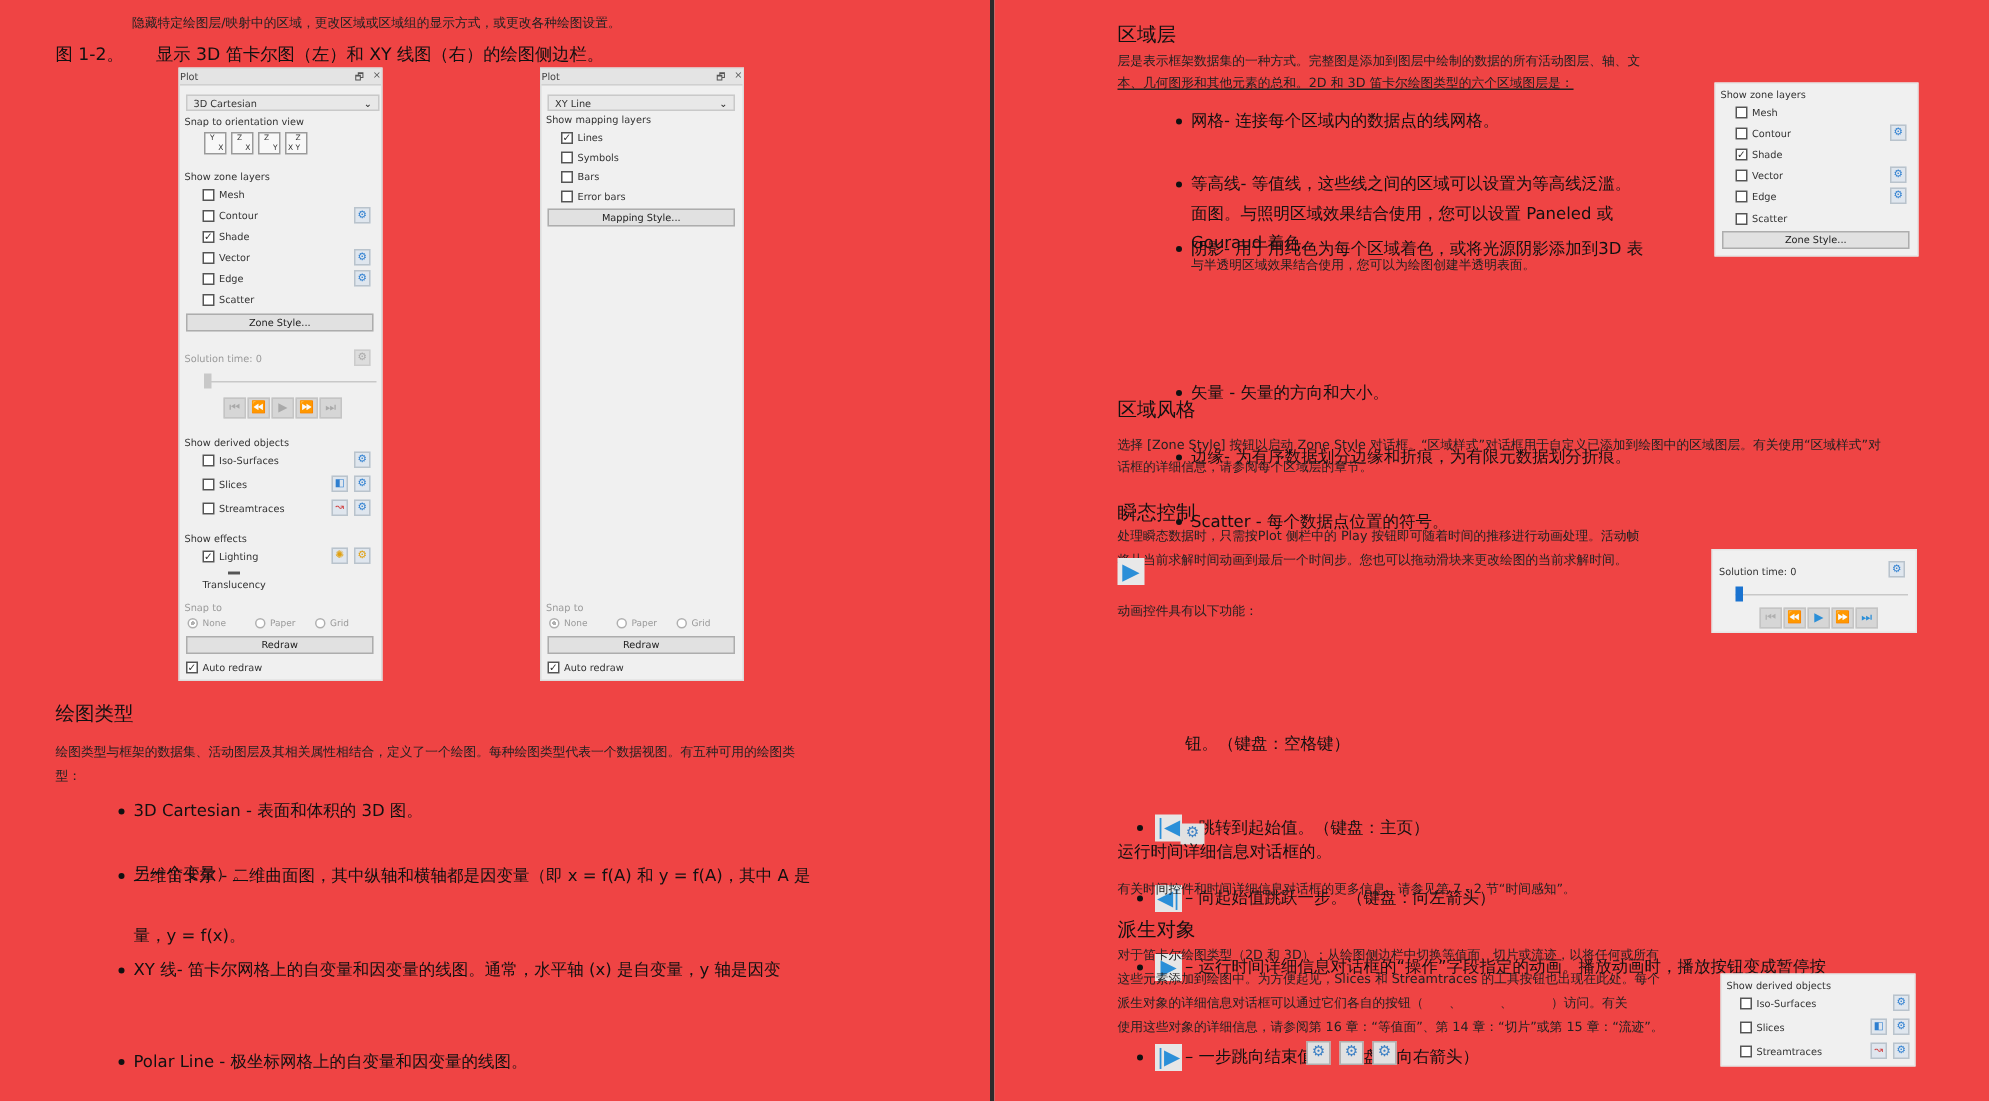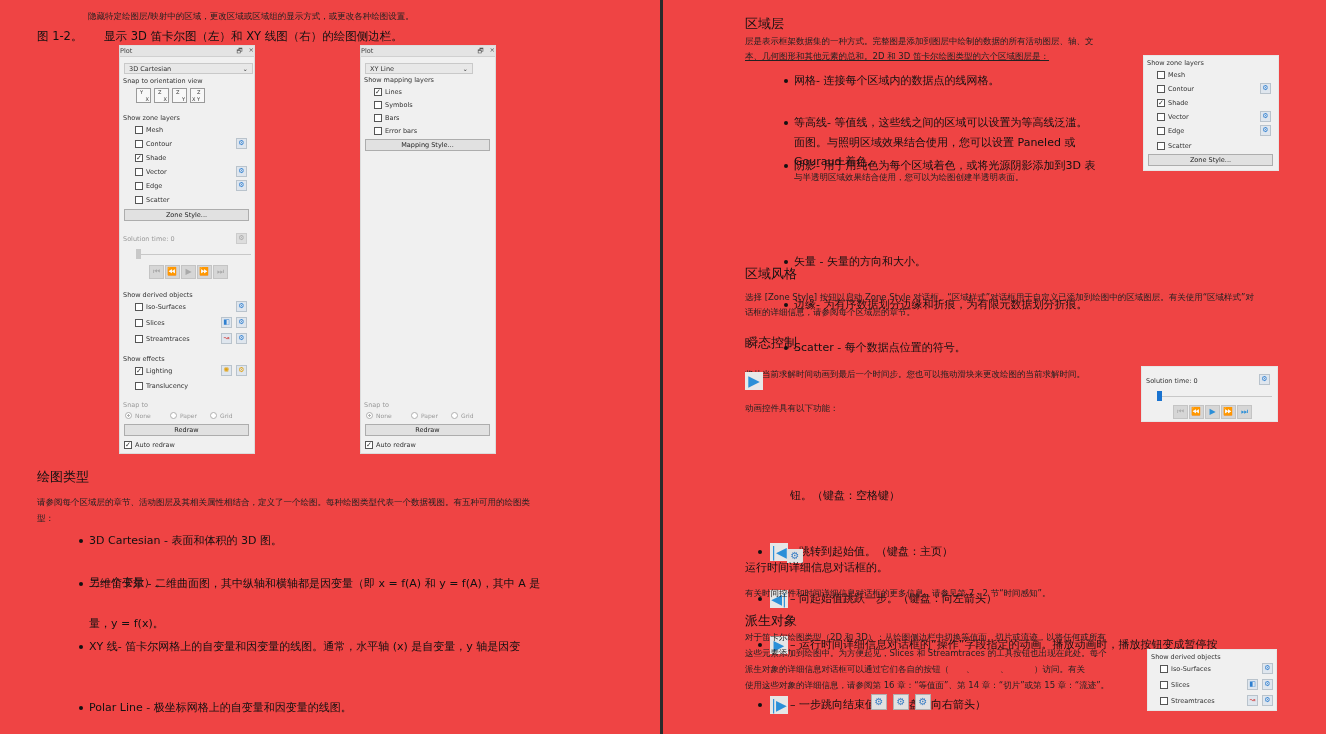--- a/index.html
+++ b/index.html
@@ -143,21 +143,21 @@
     <div class="ico" style="left:101px;top:287px;color:#d04040;">↝</div>
     <div class="ico" style="left:116px;top:287px;">⚙</div>
 
     <div class="lbl" style="left:3px;top:309px;">Show effects</div>
     <div class="cbrow" style="left:15px;top:320px;">
         <span class="box">✓</span>
         <span>Lighting</span>
       </div>
     <div class="ico" style="left:101px;top:319px;color:#e0a010;">✺</div>
     <div class="ico" style="left:116px;top:319px;color:#e0a010;">⚙</div>
-    <div class="cbrow" style="left:15px;top:335px;">
+    <div class="cbrow" style="left:15px;top:335px;flex-direction:column;">
         <span class="box"></span>
         <span>Translucency</span>
       </div>
 
     <div class="lbl dis" style="left:3px;top:355px;">Snap to</div>
     <div class="radio" style="left:5px;top:366px;">
         <i class="on"></i>
         <span>None</span>
       </div>
     <div class="radio" style="left:50px;top:366px;">
@@ -176,21 +176,21 @@
   </div>
 
   <div class="panel" style="left:360px;top:45px;width:136px;height:409px;">
     <div class="panel-title">
       <span>Plot</span>
       <span class="ctl">
           <span>🗗</span>
           <span>×</span>
         </span>
     </div>
-    <div class="dd" style="left:4px;top:17px;width:108px;">
+    <div class="dd" style="left:4px;top:17px;width:125px;">
       <span>XY Line</span>
         <span>⌄</span>
     </div>
     <div class="lbl" style="left:3px;top:30px;">Show mapping layers</div>
     <div class="cbrow" style="left:13px;top:41px;">
         <span class="box">✓</span>
         <span>Lines</span>
       </div>
     <div class="cbrow" style="left:13px;top:54px;">
         <span class="box"></span>
@@ -220,21 +220,21 @@
         <span>Grid</span>
       </div>
     <div class="btn" style="left:4px;top:378px;width:125px;height:12px;">Redraw</div>
     <div class="cbrow" style="left:4px;top:394px;">
         <span class="box">✓</span>
         <span>Auto redraw</span>
       </div>
   </div>
 
   <div class="abs h2" style="left:37px;top:467px;">绘图类型</div>
-  <div class="abs small" style="left:37px;top:494px;">请参阅每个区域层的章节、活动图层及其相关属性相结合，定义了一个绘图。每种绘图类型代表一个数据视图。有五种可用的绘图类</div>
+  <div class="abs small" style="left:37px;top:494px;">绘图类型与框架的数据集、活动图层及其相关属性相结合，定义了一个绘图。每种绘图类型代表一个数据视图。有五种可用的绘图类</div>
   <div class="abs small" style="left:37px;top:510px;">型：</div>
 
   <div class="abs body bullet" style="left:79px;top:530px;">3D Cartesian - 表面和体积的 3D 图。</div>
   <div class="abs body bullet" style="left:79px;top:552px;">二维笛卡尔 - 二维曲面图，其中纵轴和横轴都是因变量（即 x = f(A) 和 y = f(A)，其中 A 是</div>
   <div class="abs body" style="left:89px;top:572px;">另一个变量）。</div>
   <div class="abs body bullet" style="left:79px;top:594px;">XY 线- 笛卡尔网格上的自变量和因变量的线图。通常，水平轴 (x) 是自变量，y 轴是因变</div>
   <div class="abs body" style="left:89px;top:613px;">量，y = f(x)。</div>
   <div class="abs body bullet" style="left:79px;top:634px;">Polar Line - 极坐标网格上的自变量和因变量的线图。</div>
 
 </div>
@@ -286,20 +286,21 @@
         <span>Scatter</span>
       </div>
     <div class="btn" style="left:4px;top:98px;width:125px;height:12px;">Zone Style...</div>
   </div>
 
   <div class="abs h2" style="left:82px;top:264px;">区域风格</div>
   <div class="abs small" style="left:82px;top:289px;">选择 [Zone Style] 按钮以启动 Zone Style 对话框。“区域样式”对话框用于自定义已添加到绘图中的区域图层。有关使用“区域样式”对</div>
   <div class="abs small" style="left:82px;top:304px;">话框的详细信息，请参阅每个区域层的章节。</div>
 
   <div class="abs h2" style="left:82px;top:333px;">瞬态控制</div>
+  <div class="abs small" style="left:82px;top:350px;">处理瞬态数据时，只需按Plot 侧栏中的 Play 按钮即可随着时间的推移进行动画处理。活动帧</div>
   <div class="abs small" style="left:82px;top:366px;">将从当前求解时间动画到最后一个时间步。您也可以拖动滑块来更改绘图的当前求解时间。</div>
   <div class="abs" style="left:82px;top:372px;width:18px;height:18px;background:#e8e8e8;color:#2b8fd8;font-size:15px;line-height:18px;text-align:center;">▶</div>
 
   <div class="panel" style="left:478px;top:366px;width:137px;height:56px;border-color:#e6e6e6;">
     <div class="lbl" style="left:4px;top:10px;">Solution time:  0</div>
     <div class="ico" style="left:117px;top:7px;">⚙</div>
     <div class="slider" style="left:15px;top:29px;width:115px;"></div>
     <div class="thumb blue" style="left:15px;top:24px;"></div>
     <div class="media active" style="left:31px;top:38px;">
       <div class="dim">⏮</div>

